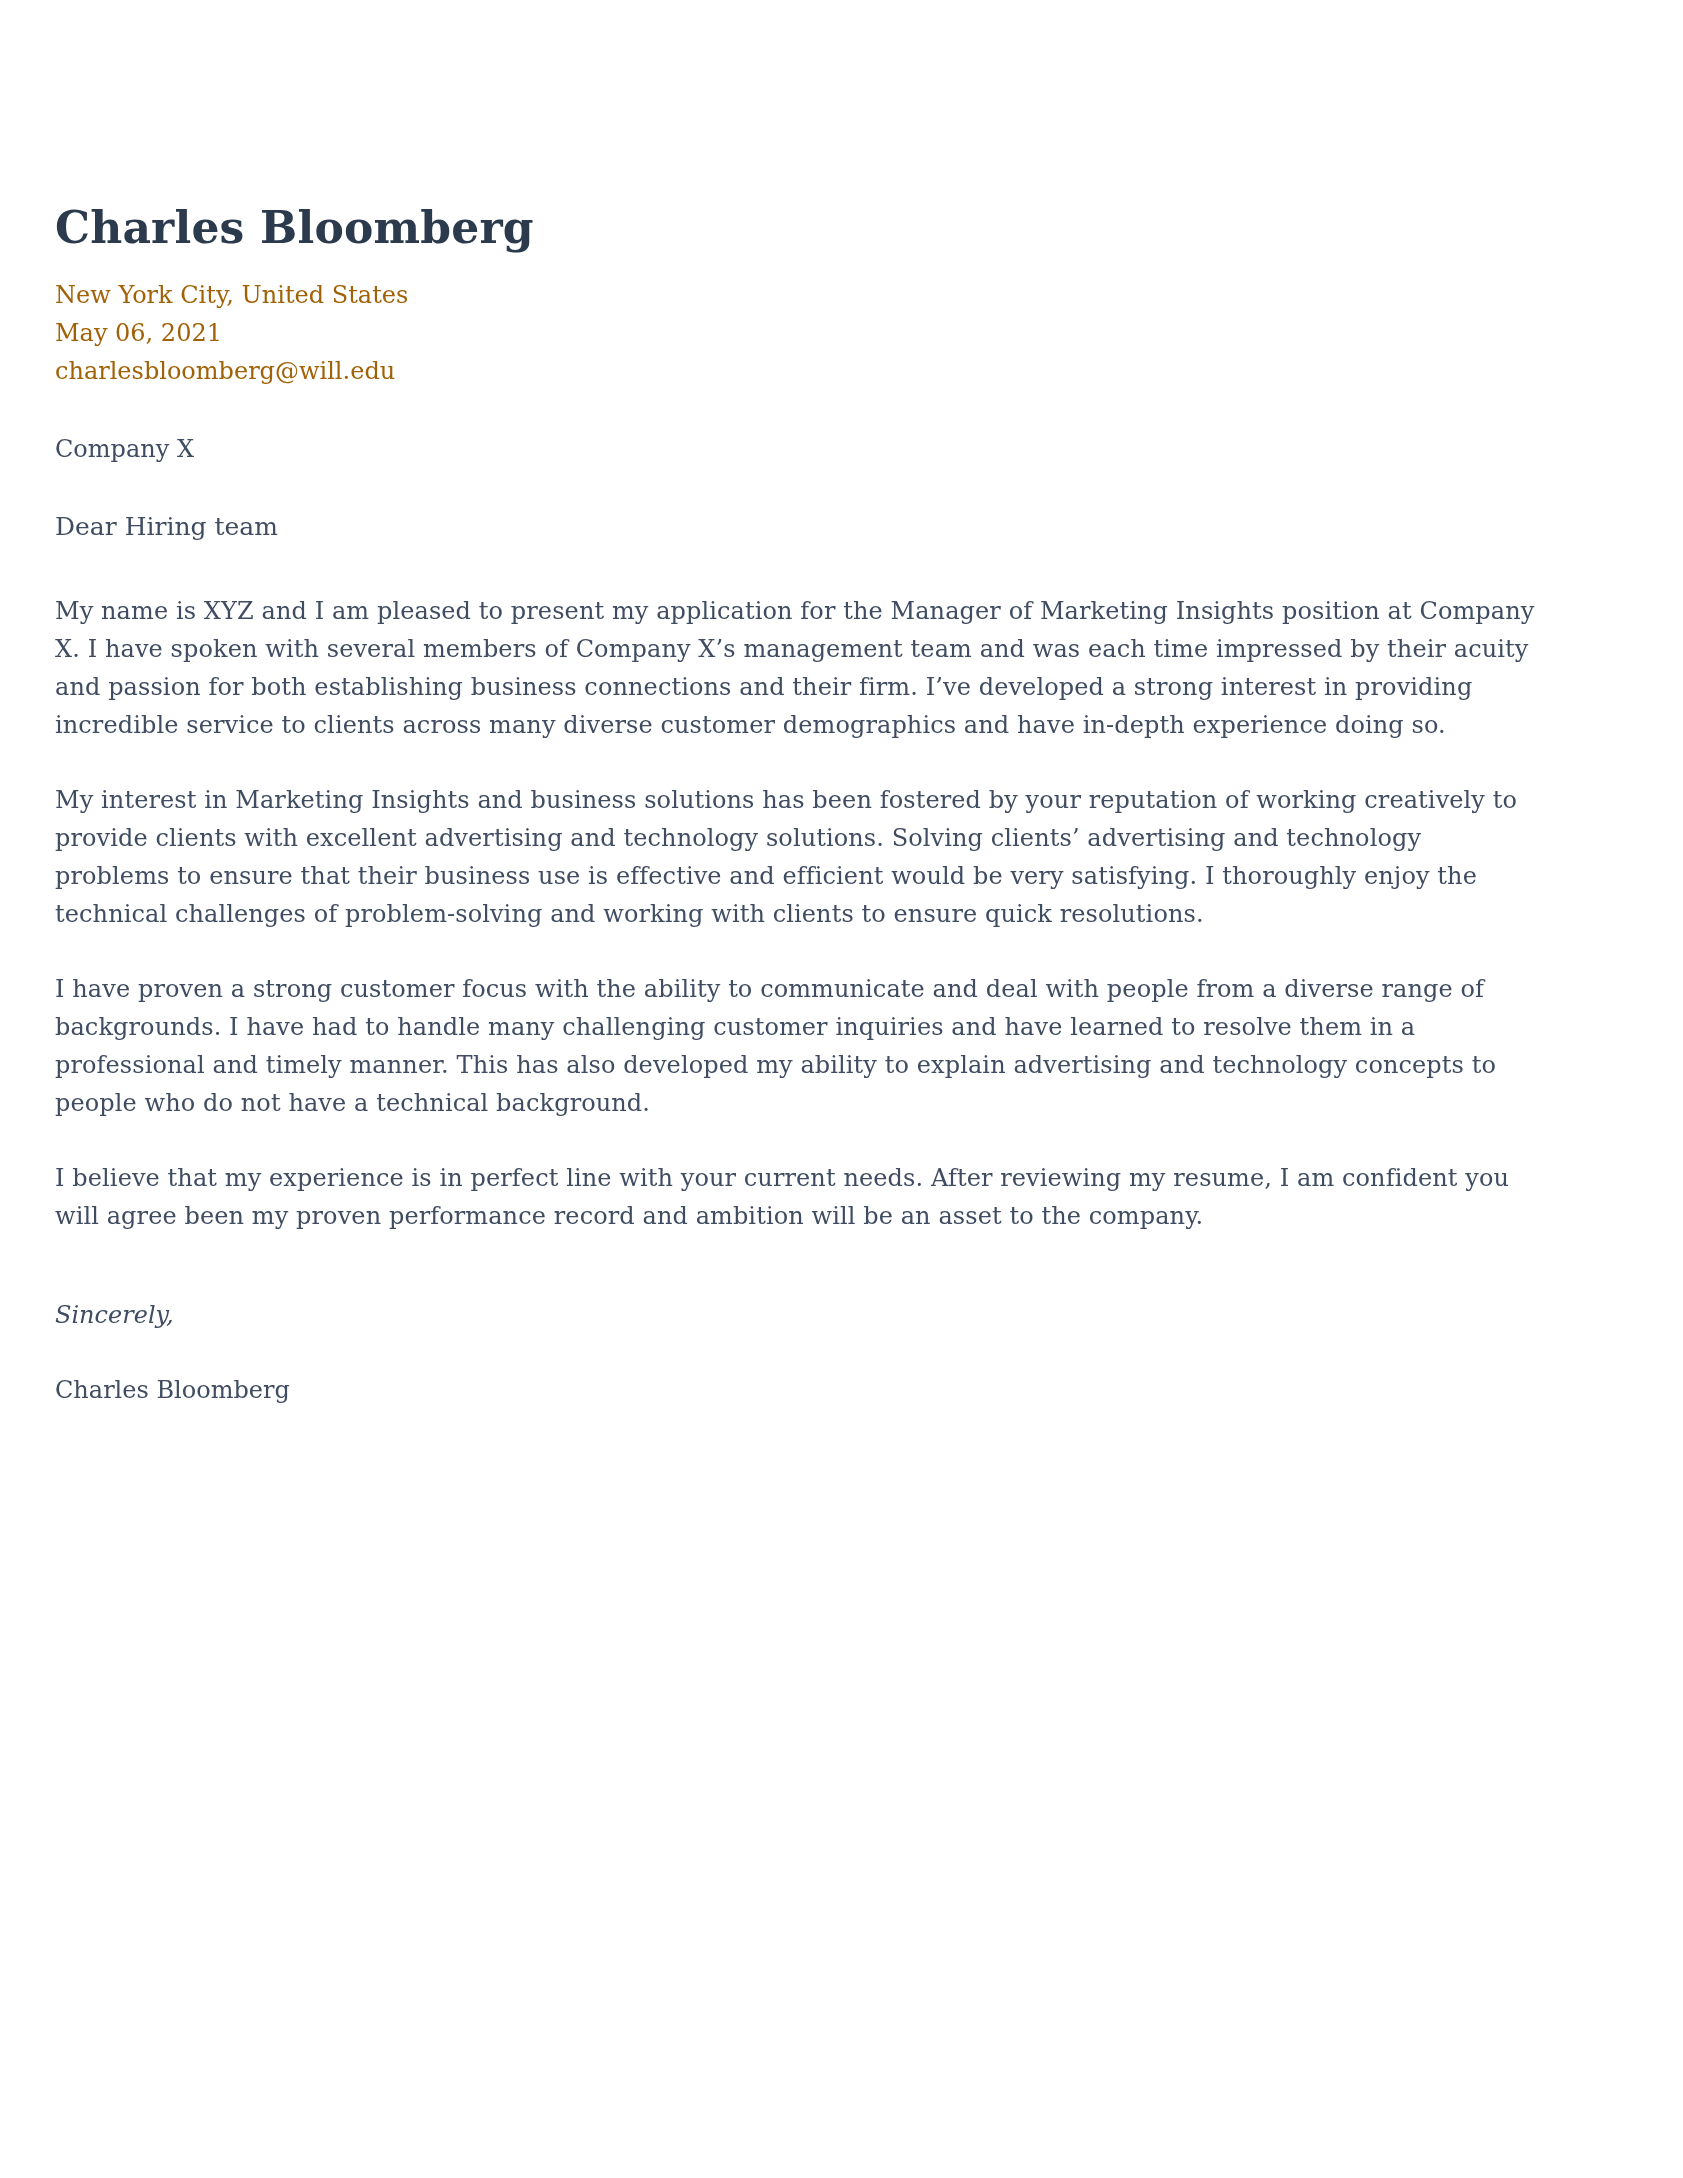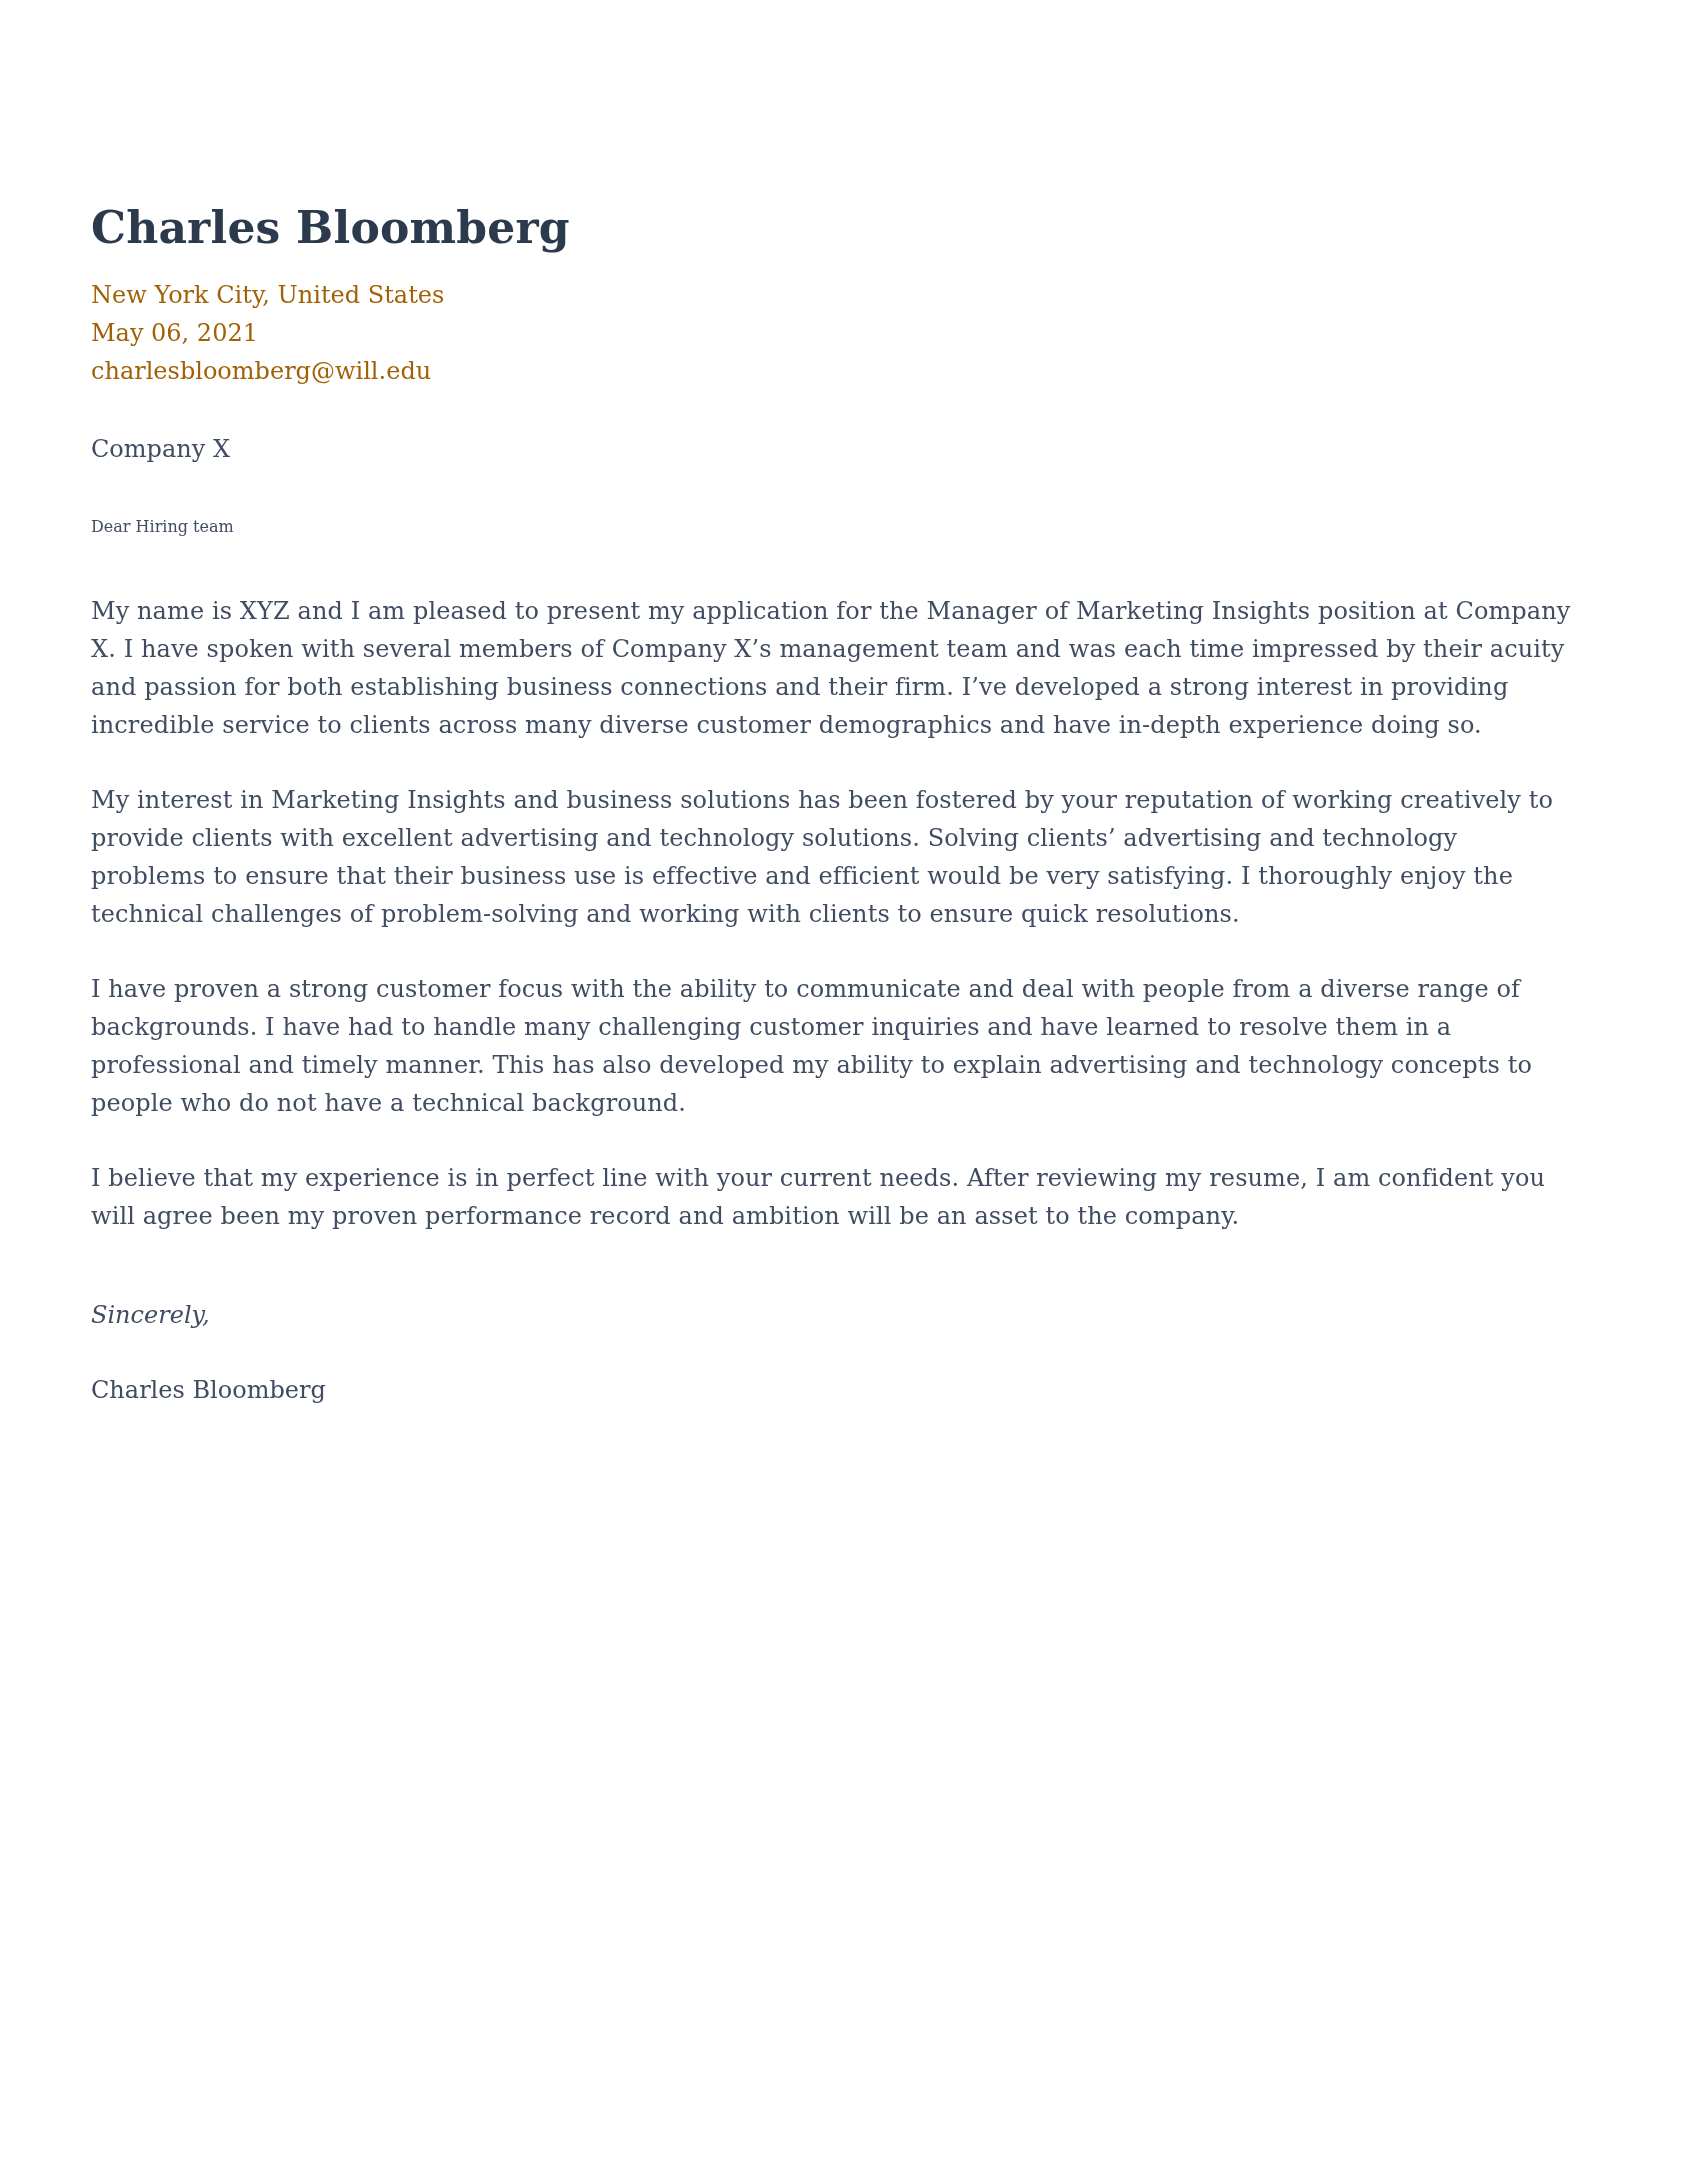--- a/index.html
+++ b/index.html
@@ -6,21 +6,21 @@
     margin: 0;
     padding: 0;
     background: #ffffff;
   }
   .page {
     position: relative;
     width: 1683px;
     height: 2178px;
     background: #ffffff;
     box-sizing: border-box;
-    padding: 203px 109px 0 91px;
+    padding: 203px 109px 0 55px;
     font-family: "DejaVu Serif", "Liberation Serif", serif;
     color: #3f4c61;
     overflow: hidden;
   }
   .content {
     max-width: 1485px;
   }
   .sender-name {
     font-size: 44px;
     font-weight: 700;
@@ -37,21 +37,21 @@
   .sender-block {
     margin-bottom: 40px;
   }
   .recipient {
     font-size: 24px;
     line-height: 38px;
     margin-bottom: 40px;
     margin-top: 36px;
   }
   .salutation {
-    font-size: 16px;
+    font-size: 25px;
     line-height: 38px;
     margin-bottom: 46px;
   }
   p.para {
     font-size: 24px;
     line-height: 38px;
     margin: 0 0 37px 0;
     letter-spacing: 0.1px;
   }
   .closing {

